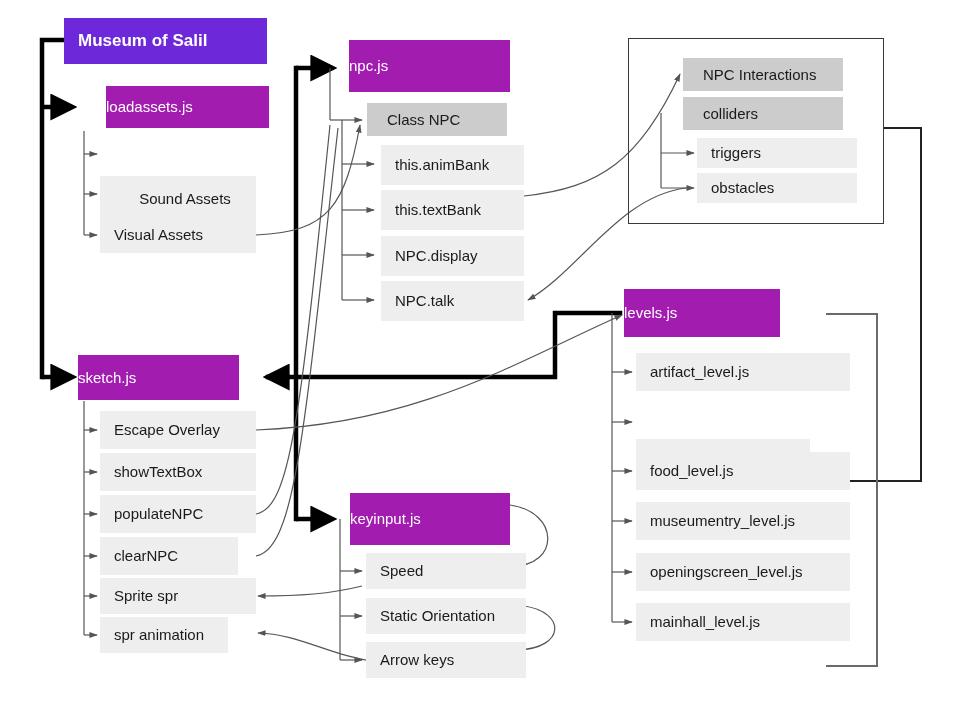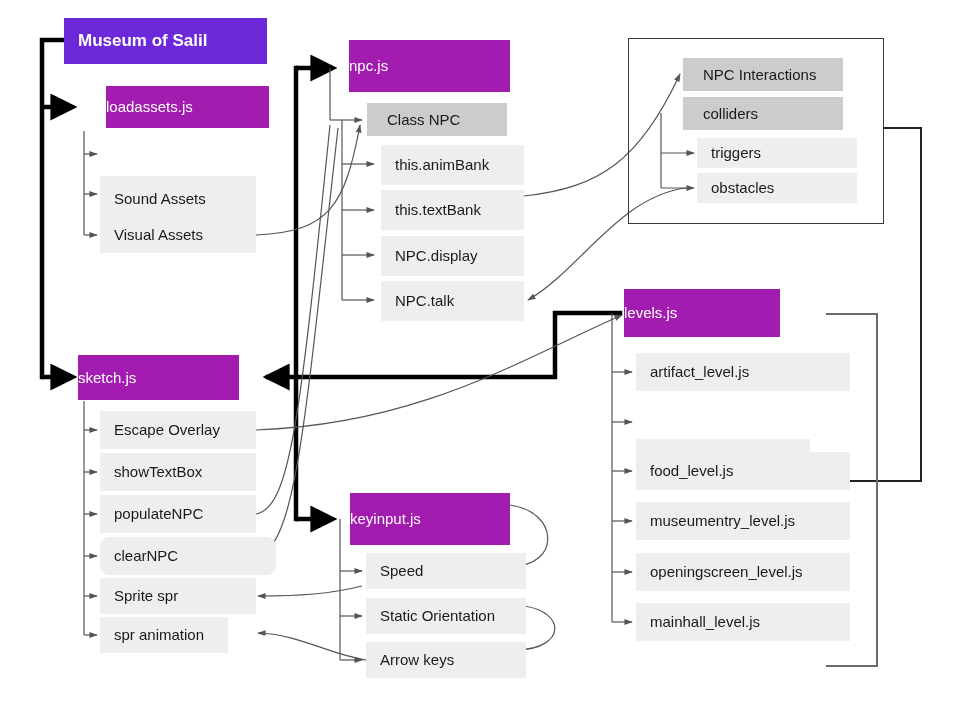--- a/index.html
+++ b/index.html
@@ -182,21 +182,21 @@
 
   <div class="groupbox" style="left:628px;top:38px;width:256px;height:186px;"></div>
 
   <div class="node root" style="left:64px;top:18px;width:203px;height:46px;">
     <span>Museum of Salil</span>
   </div>
 
   <div class="node module" style="left:78px;top:86px;width:163px;height:42px;margin-left:28px;">
     <span>loadassets.js</span>
   </div>
-  <div class="node leaf" style="left:100px;top:176px;width:156px;height:45px;">
+  <div class="node leaf" style="left:100px;top:176px;width:156px;height:45px;justify-content:center;">
     <span>Sound Assets</span>
   </div>
   <div class="node leaf" style="left:100px;top:217px;width:156px;height:36px;">
     <span>Visual Assets</span>
   </div>
 
   <div class="node module" style="left:349px;top:40px;width:161px;height:52px;">
     <span>npc.js</span>
   </div>
   <div class="node submodule" style="left:367px;top:103px;width:140px;height:33px;">
@@ -233,21 +233,21 @@
   </div>
   <div class="node leaf" style="left:100px;top:411px;width:156px;height:38px;align-items:center;">
     <span>Escape Overlay</span>
   </div>
   <div class="node leaf" style="left:100px;top:453px;width:156px;height:38px;">
     <span>showTextBox</span>
   </div>
   <div class="node leaf" style="left:100px;top:495px;width:156px;height:38px;">
     <span>populateNPC</span>
   </div>
-  <div class="node leaf" style="left:100px;top:537px;width:176px;height:38px;border-radius:9px;">
+  <div class="node leaf" style="left:100px;top:537px;width:138px;height:38px;">
     <span>clearNPC</span>
   </div>
   <div class="node leaf" style="left:100px;top:578px;width:156px;height:36px;">
     <span>Sprite spr</span>
   </div>
   <div class="node leaf" style="left:100px;top:617px;width:128px;height:36px;align-items:center;">
     <span>spr animation</span>
   </div>
 
   <div class="node module" style="left:350px;top:493px;width:160px;height:52px;">

